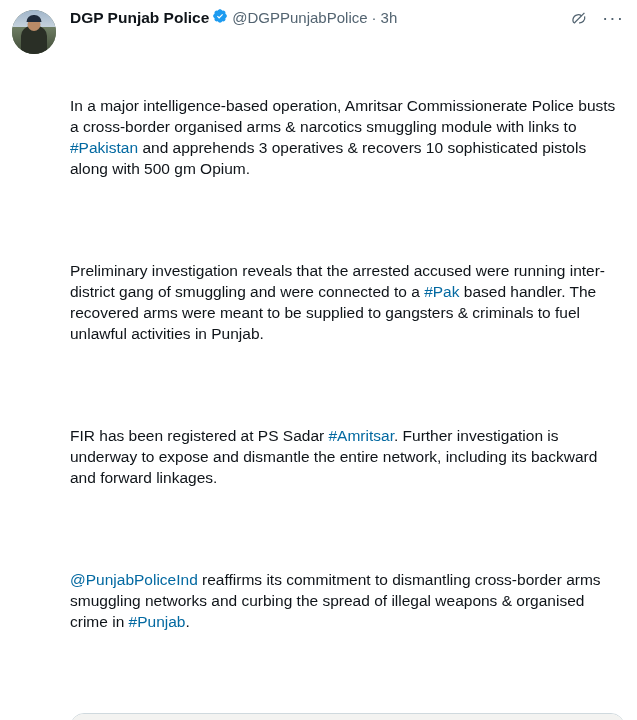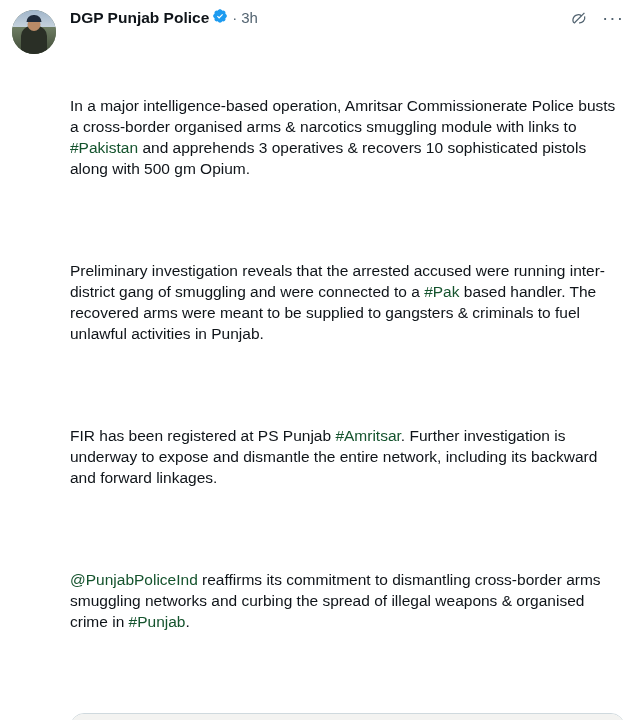--- a/index.html
+++ b/index.html
@@ -145,21 +145,21 @@
     color: #0f1419;
     margin-top: 2px;
     white-space: pre-wrap;
     word-wrap: break-word;
   }
   .tweet-text p {
     margin: 0 0 18px 0;
   }
   .tweet-text p:last-child { margin-bottom: 16px; }
   .link {
-    color: #14532d;
+    color: #0369a1;
     text-decoration: none;
     cursor: pointer;
   }
 
   .media-card {
     border: 1px solid #cfd9de;
     border-radius: 14px;
     overflow: hidden;
     background: #ffffff;
     margin-top: 2px;
@@ -190,20 +190,21 @@
   <div class="content-col">
 
     <div class="head-row">
       <span class="display-name">DGP Punjab Police</span>
       <span class="verified">
         <svg viewBox="0 0 24 24" width="16" height="16" aria-hidden="true">
           <path fill="#1d9bf0" d="M22.25 12c0-1.43-.88-2.67-2.19-3.34.46-1.39.2-2.9-.81-3.91s-2.52-1.27-3.91-.81C14.67 2.63 13.43 1.75 12 1.75s-2.67.88-3.34 2.19c-1.39-.46-2.9-.2-3.91.81s-1.27 2.52-.81 3.91C2.63 9.33 1.75 10.57 1.75 12s.88 2.67 2.19 3.34c-.46 1.39-.2 2.9.81 3.91s2.52 1.27 3.91.81c.67 1.31 1.91 2.19 3.34 2.19s2.67-.88 3.34-2.19c1.39.46 2.9.2 3.91-.81s1.27-2.52.81-3.91c1.31-.67 2.19-1.91 2.19-3.34z"></path>
           <path fill="#ffffff" d="M10.67 15.97l-3.2-3.2 1.24-1.24 1.96 1.96 4.62-4.62 1.24 1.25-5.86 5.85z"></path>
         </svg>
       </span>
+      <span class="handle">@DGPPunjabPolice</span>
       <span class="dot-sep">·</span>
       <span class="timestamp">3h</span>
 
       <span class="head-spacer"></span>
 
       <span class="head-actions">
         <span class="icon-btn">
           <svg viewBox="0 0 24 24" width="18" height="18" aria-hidden="true">
             <path fill="none" stroke="#536471" stroke-width="1.7" d="M4.5 19.5l15-15M19.5 19.5l-15-15" stroke-linecap="round" opacity="0"></path>
             <path fill="none" stroke="#536471" stroke-width="1.7" d="M5 18.6c-1-1.5-1.4-3.3-1-5.1.6-3 3-5.3 6-5.8 2-.3 4 .3 5.5 1.6"></path>
@@ -216,21 +217,21 @@
         </span>
       </span>
     </div>
 
     <div class="tweet-text">
 
       <p><span>In a major intelligence-based operation, Amritsar Commissionerate Police busts a cross-border organised arms &amp; narcotics smuggling module with links to </span><a class="link">#Pakistan</a><span> and apprehends 3 operatives &amp; recovers 10 sophisticated pistols along with 500 gm Opium.</span></p>
 
       <p><span>Preliminary investigation reveals that the arrested accused were running inter-district gang of smuggling and were connected to a </span><a class="link">#Pak</a><span> based handler. The recovered arms were meant to be supplied to gangsters &amp; criminals to fuel unlawful activities in Punjab.</span></p>
 
-      <p><span>FIR has been registered at PS Punjab </span><a class="link">#Amritsar</a><span>. Further investigation is underway to expose and dismantle the entire network, including its backward and forward linkages.</span></p>
+      <p><span>FIR has been registered at PS Sadar </span><a class="link">#Amritsar</a><span>. Further investigation is underway to expose and dismantle the entire network, including its backward and forward linkages.</span></p>
 
       <p><a class="link">@PunjabPoliceInd</a><span> reaffirms its commitment to dismantling cross-border arms smuggling networks and curbing the spread of illegal weapons &amp; organised crime in </span><a class="link">#Punjab</a><span>.</span></p>
 
     </div>
 
     <div class="media-card">
       <div class="media-photo">
 
         
         

